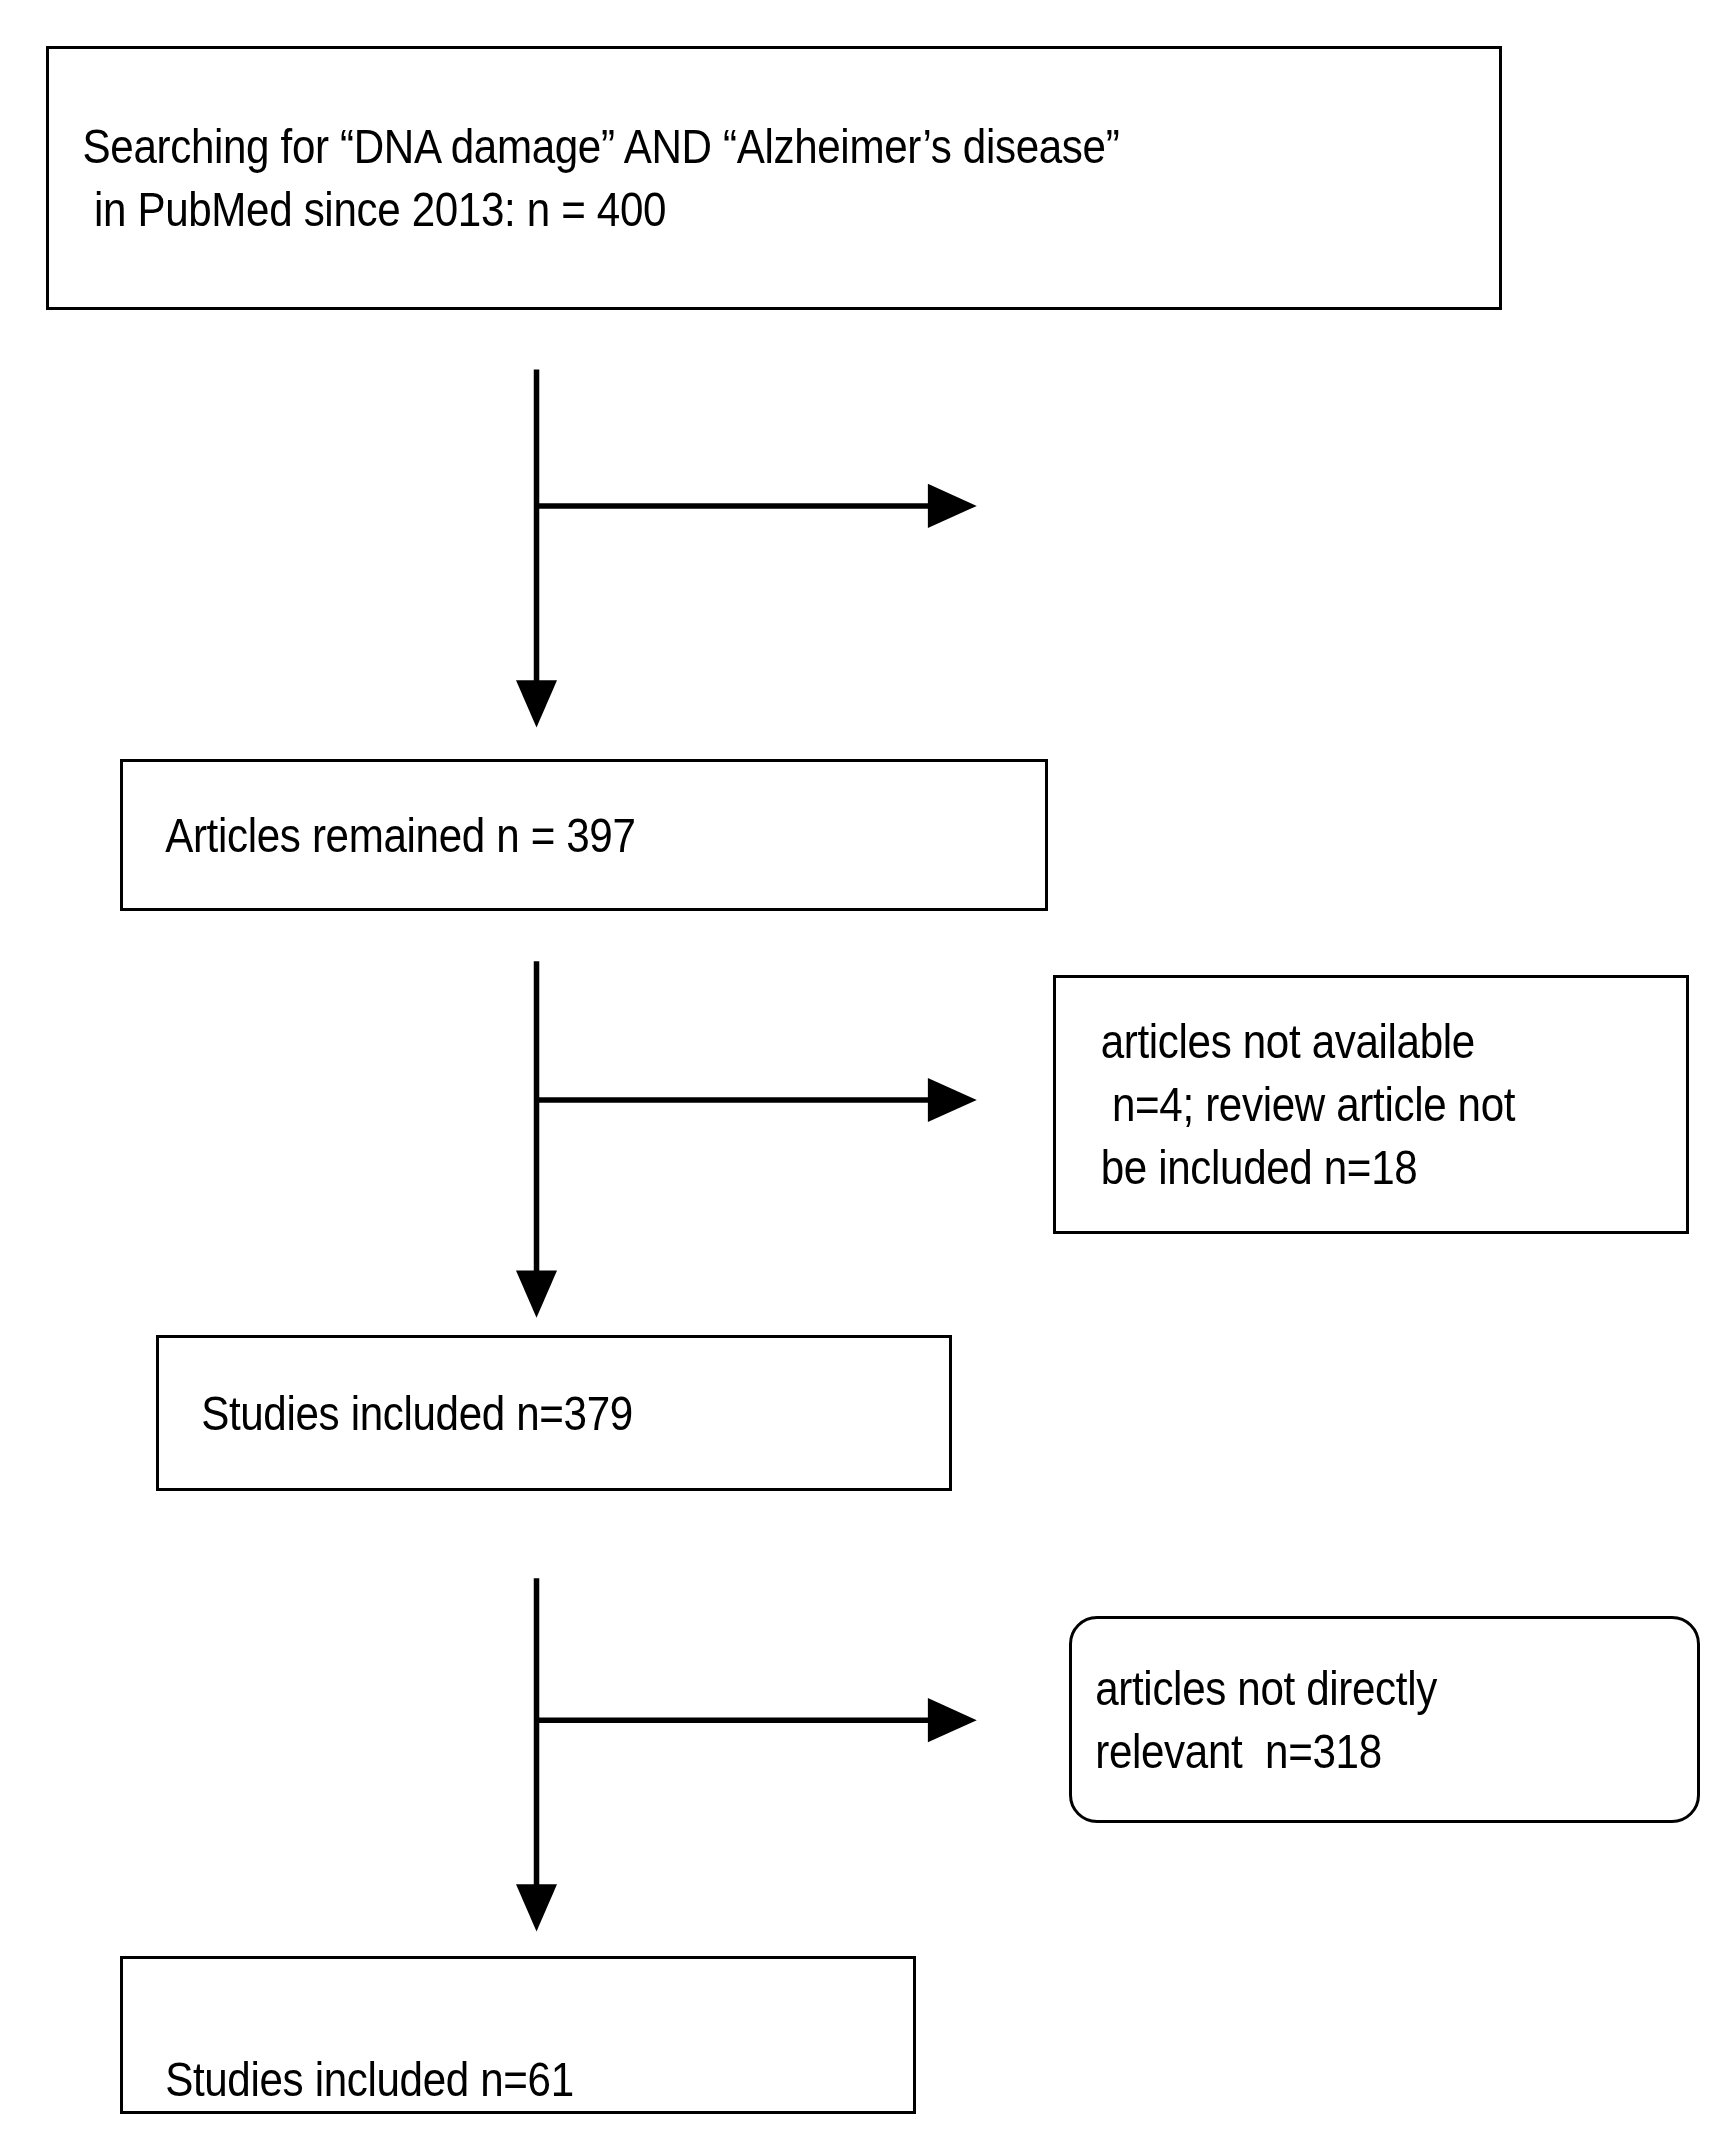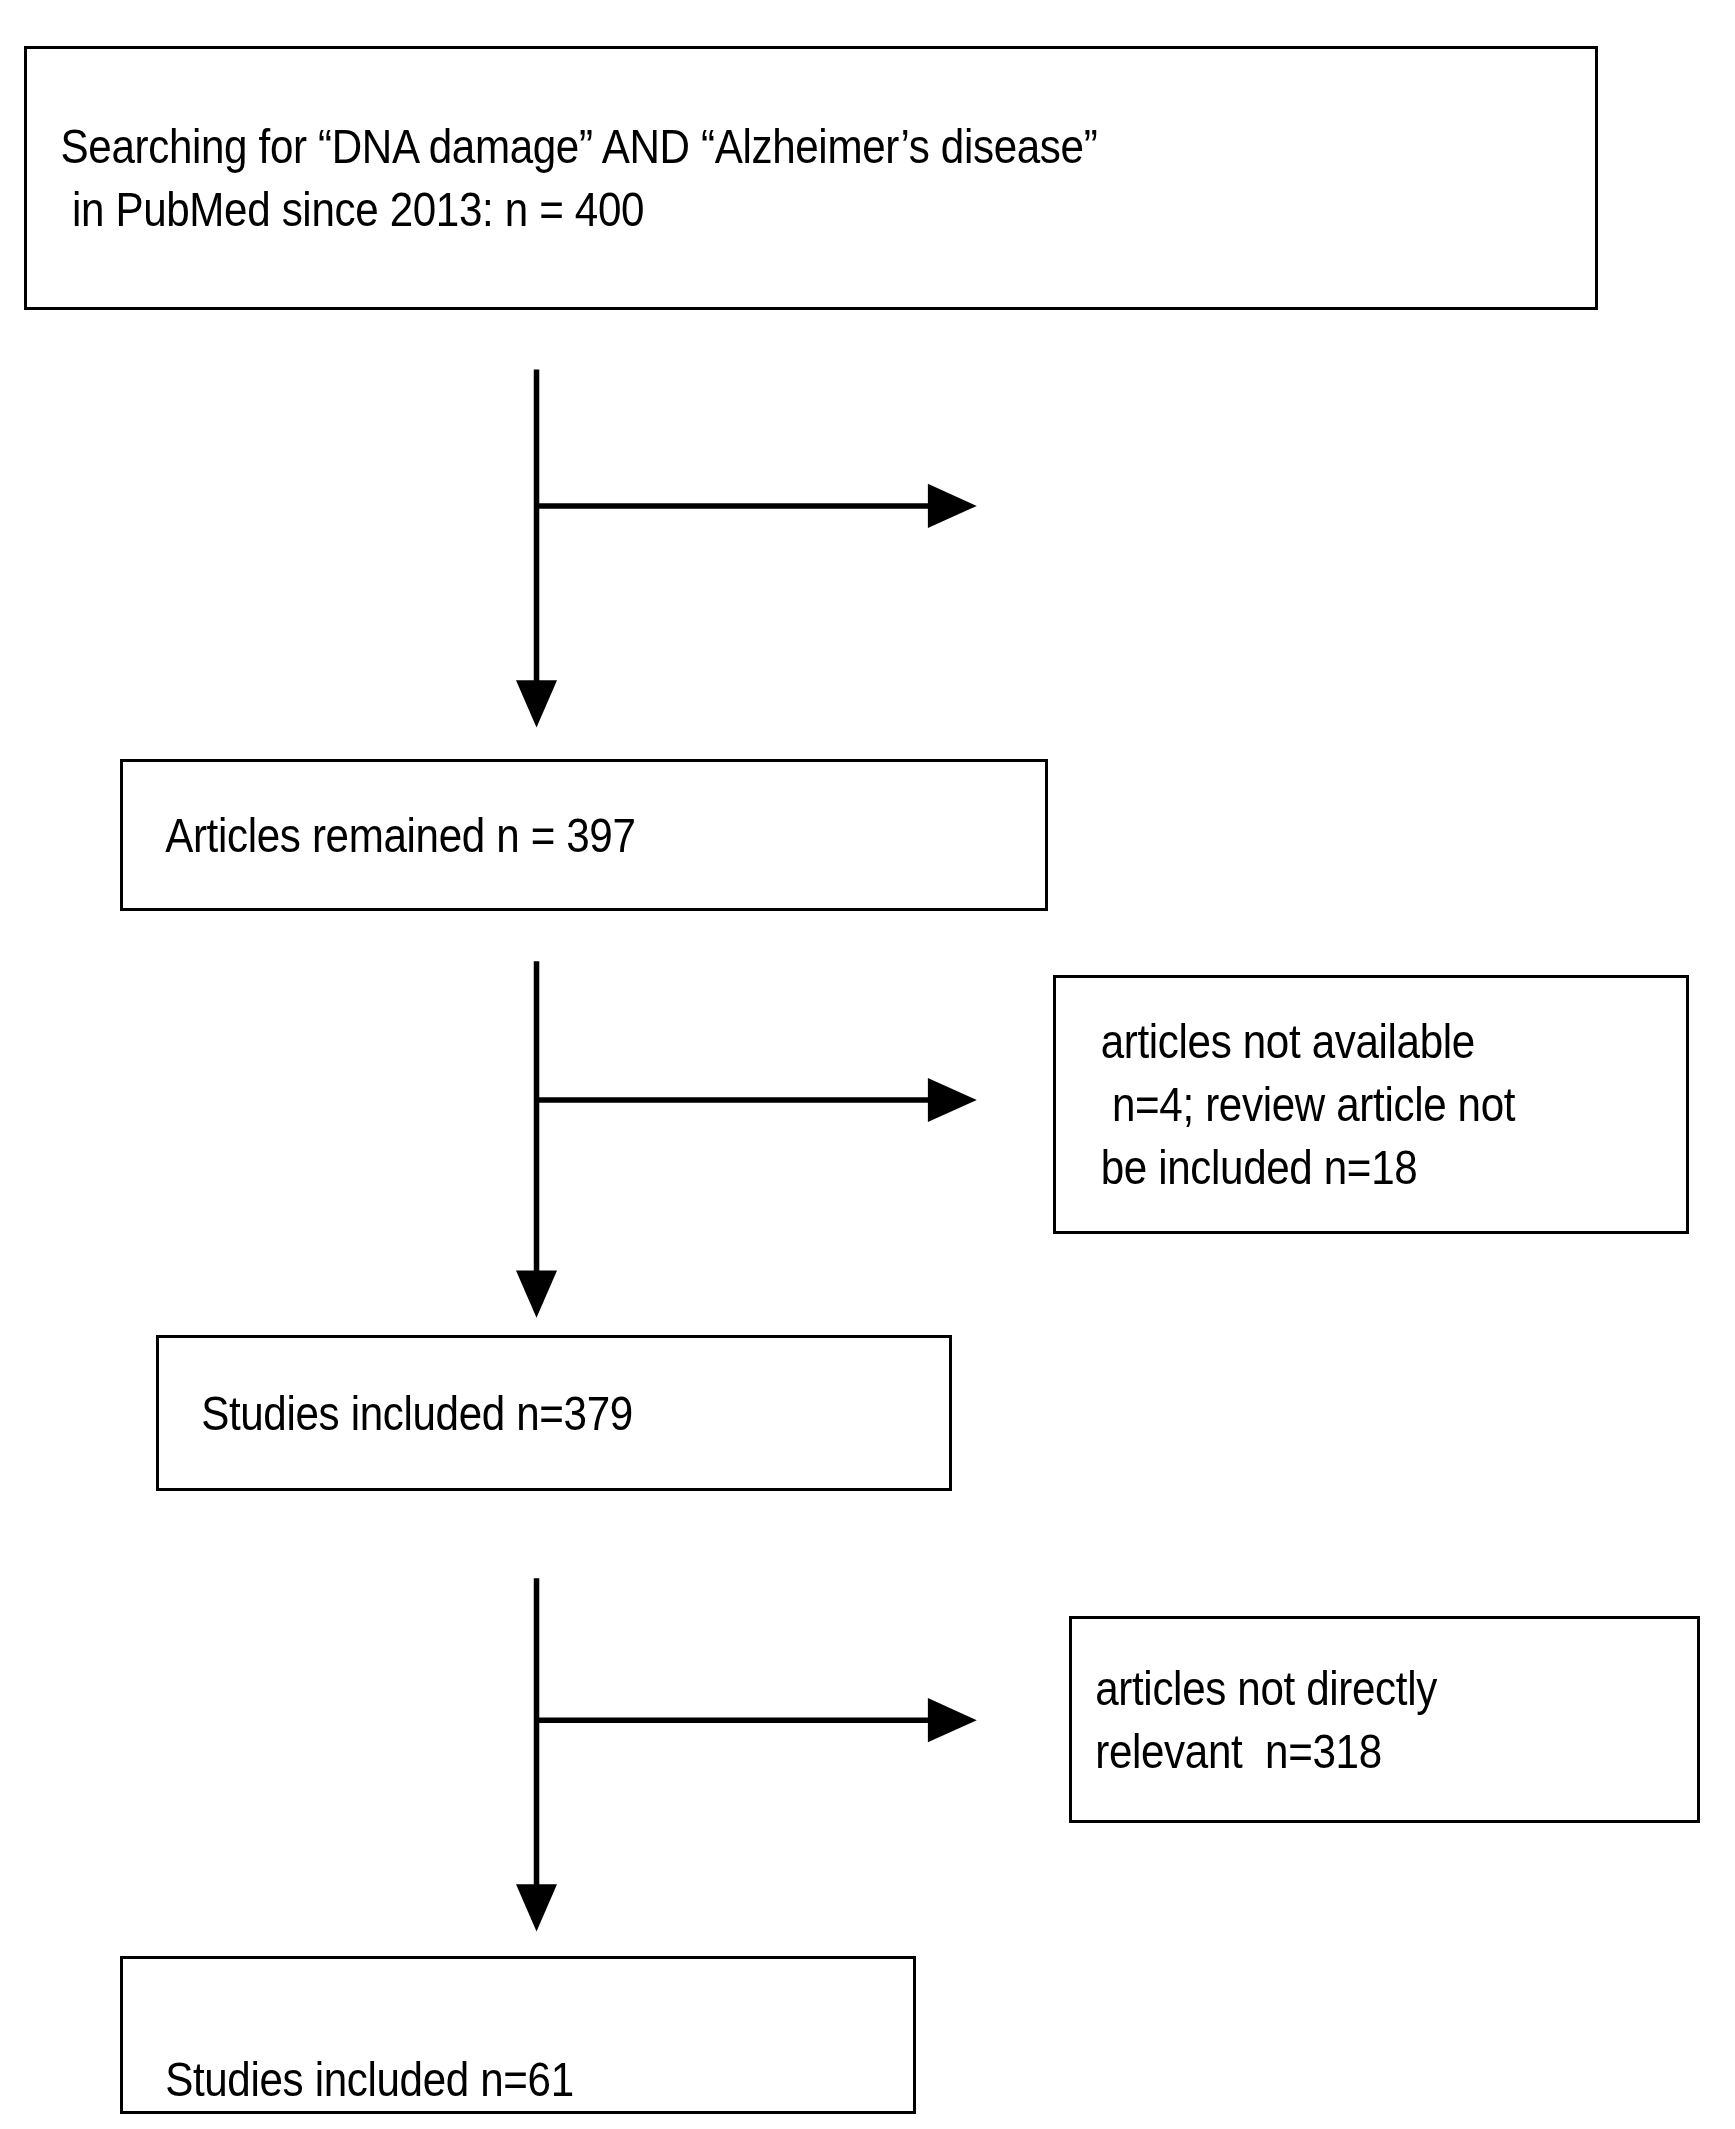--- a/index.html
+++ b/index.html
@@ -29,36 +29,36 @@
     display: block;
     color: #000000;
     font-size: 49px;
     line-height: 1.28;
     white-space: pre;
     letter-spacing: -0.4px;
     transform: scaleX(0.86);
     transform-origin: left center;
   }
   
-  #node-search        { left: 24px;   top: 46px;   width: 1574px; height: 264px; }
+  #node-search        { left: 46px;   top: 46px;   width: 1456px; height: 264px; }
   #node-search .line  { padding-left: 39px; }
 
   #node-nonenglish    { left: 1028px; top: 409px;  width: 592px;  height: 202px; }
   #node-nonenglish .line { padding-left: 25px; }
 
   #node-remained      { left: 120px;  top: 759px;  width: 928px; height: 152px; }
   #node-remained .line { padding-left: 49px; }
 
   #node-notavailable  { left: 1053px; top: 975px; width: 636px;  height: 259px; padding-left: 24px; }
   #node-notavailable .line { padding-left: 24px; }
 
   #node-included379   { left: 120px;  top: 1335px; width: 796px; height: 156px; margin-left: 36px; }
   #node-included379 .line { padding-left: 49px; }
 
-  #node-notrelevant   { left: 1069px; top: 1616px; width: 631px;  height: 207px; }
+  #node-notrelevant   { left: 1069px; top: 1616px; width: 631px;  height: 207px; border-radius: 28px; }
   #node-notrelevant .line { padding-left: 27px; }
 
   #node-included61    { left: 120px;  top: 1956px; width: 796px; height: 158px; justify-content: flex-end; }
   #node-included61 .line { padding-left: 49px; }
 
   
   #connectors {
     position: absolute;
     left: 0;
     top: 0;

